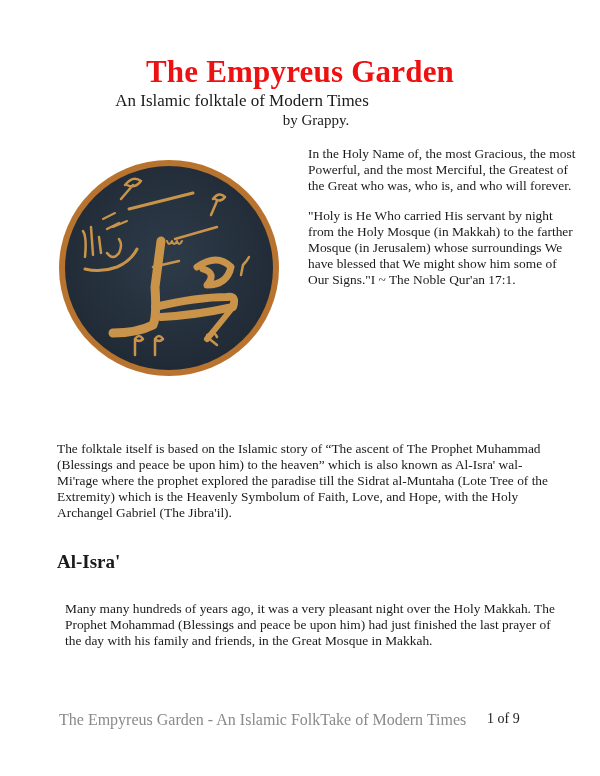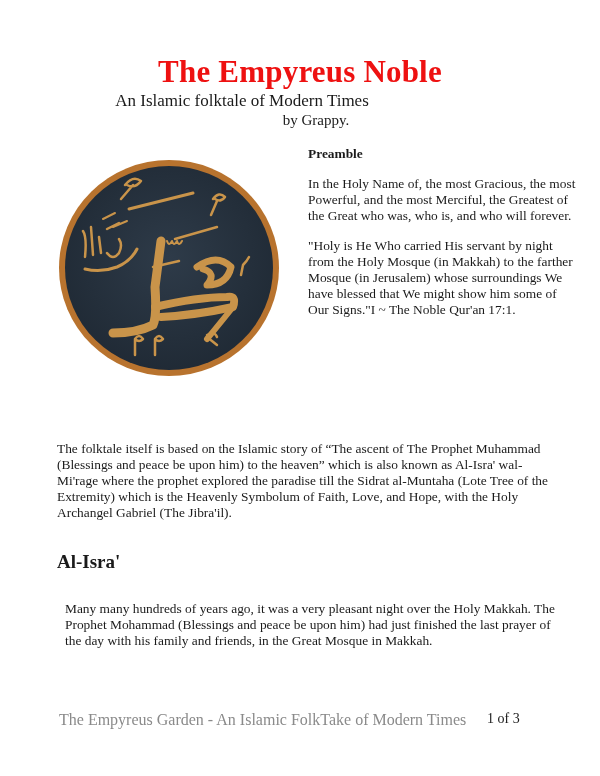--- a/index.html
+++ b/index.html
@@ -107,21 +107,21 @@
       font-size: 14px;
       color: #1a1a1a;
       line-height: 16px;
     }
   </style>
 </head>
 <body>
 
 <div class="page">
 
-  <h1 class="title" style="margin:0;">The Empyreus Noble</h1>
+  <h1 class="title" style="margin:0;">The Empyreus Garden</h1>
   <div class="subtitle">An Islamic folktale of Modern Times</div>
   <div class="byline">by Grappy.</div>
 
   <div class="emblem">
     <svg width="224" height="222" viewBox="0 0 224 222">
       <defs>
         <radialGradient id="bg" cx="50%" cy="45%" r="60%">
           <stop offset="0%" stop-color="#2e3b49"></stop>
           <stop offset="100%" stop-color="#1f2934"></stop>
         </radialGradient>
@@ -150,27 +150,26 @@
         <path d="M46 62 L58 56 M56 70 L70 64" stroke-width="2"></path>
 
         <path d="M78 182 q4 -6 8 0 q-4 4 -8 0 l0 16" stroke-width="2.5"></path>
         <path d="M98 182 q4 -6 8 0 q-4 4 -8 0 l0 16" stroke-width="2.5"></path>
         <path d="M150 178 q8 -4 10 2 M150 180 l10 8" stroke-width="2.5"></path>
       </g>
     </svg>
   </div>
 
   <div class="right-col">
-    <p class="heading">Preamble</p>
     <p style="margin-bottom:14px;">In the Holy Name of, the most Gracious, the most Powerful, and the most Merciful, the Greatest of the Great who was, who is, and who will forever.</p>
     <p>"Holy is He Who carried His servant by night from the Holy Mosque (in Makkah) to the farther Mosque (in Jerusalem) whose surroundings We have blessed that We might show him some of Our Signs."I ~ The Noble Qur'an 17:1.</p>
   </div>
 
   <p class="intro">The folktale itself is based on the Islamic story of  “The ascent of The Prophet Muhammad (Blessings and peace be upon him) to the heaven” which is also known as Al-Isra' wal-Mi'rage where the prophet explored the paradise till the Sidrat al-Muntaha (Lote Tree of the Extremity) which is the Heavenly Symbolum of Faith, Love, and Hope, with the Holy Archangel Gabriel (The Jibra'il).</p>
 
   <h2 class="section-heading">Al-Isra'</h2>
 
   <p class="story">Many many hundreds of years ago, it was a very pleasant night over the Holy Makkah. The Prophet Mohammad (Blessings and peace be upon him) had just finished the last prayer of the day with his family and friends, in the Great Mosque in Makkah.</p>
 
   <div class="footer-left">The Empyreus Garden - An Islamic FolkTake of Modern Times</div>
-  <div class="footer-right">1 of 3</div>
+  <div class="footer-right">1 of 9</div>
 
 </div>
 
 </body></html>

